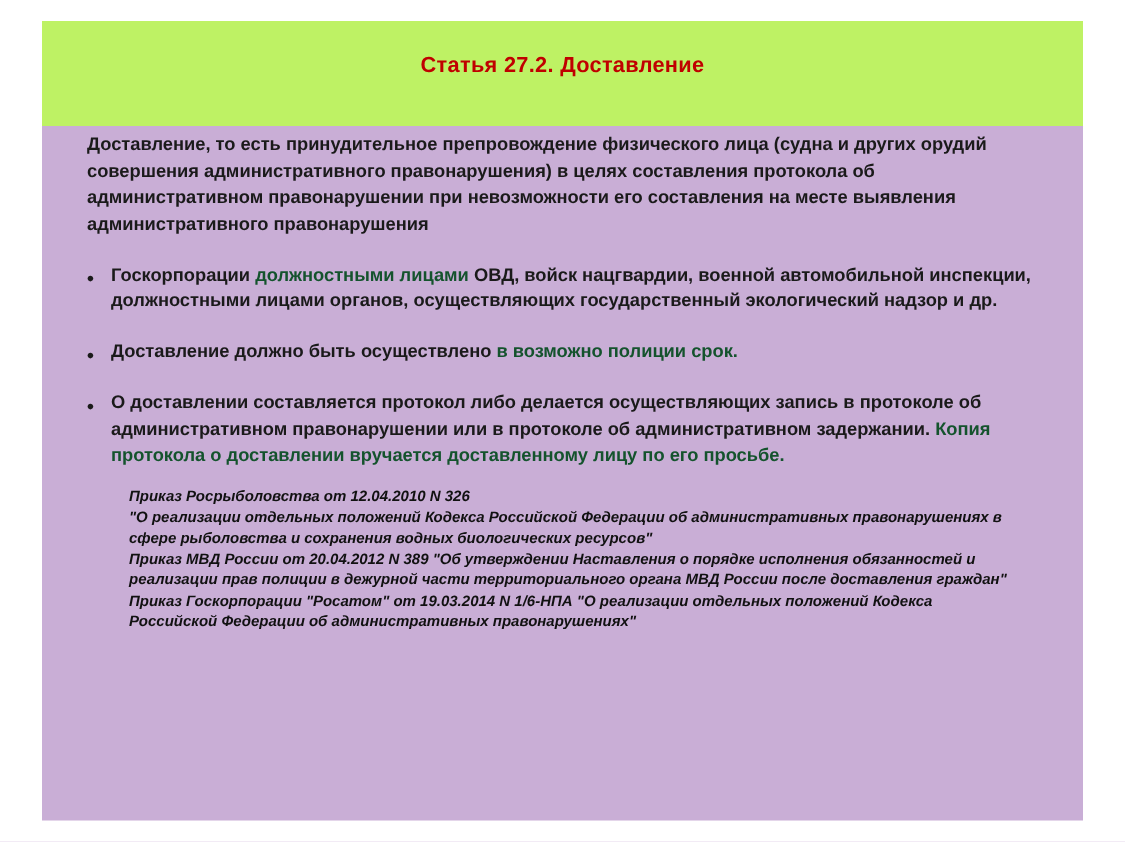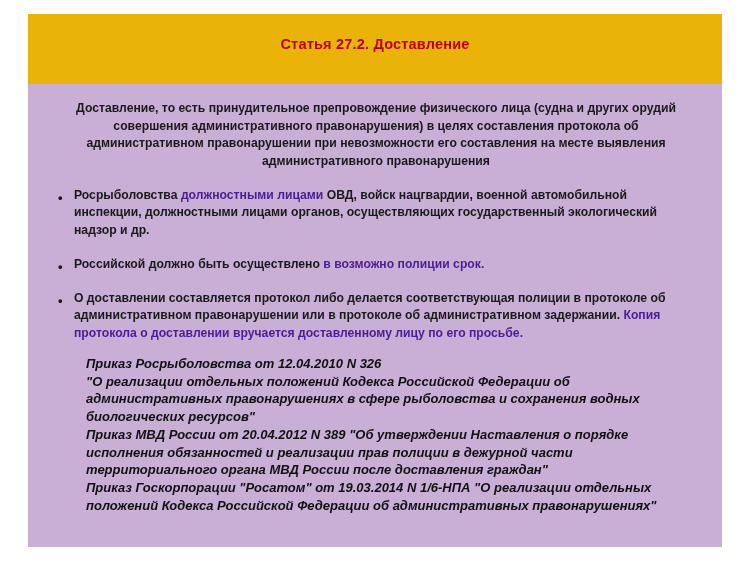--- a/index.html
+++ b/index.html
@@ -21,21 +21,21 @@
     height: 533px;
     background: #c9aed6;
     box-sizing: border-box;
   }
   .title-band {
     position: absolute;
     left: 0;
     top: 0;
     width: 100%;
     height: 70px;
-    background: #eab308;
+    background: #bef264;
   }
   .title-text {
     position: absolute;
     left: 0;
     top: 22px;
     width: 100%;
     text-align: center;
     font-size: 14.5px;
     font-weight: bold;
     color: #c00000;
@@ -54,39 +54,38 @@
     padding-right: 28px;
     margin-top: 16px;
     font-size: 12.2px;
     line-height: 1.45;
     color: #1a1a1a;
     font-weight: bold;
     text-align: left;
   }
   .para.first {
     padding-left: 30px;
-    margin-top: 16px;
-    text-align: center;
+    margin-top: 4px;
   }
   .bullet {
     position: absolute;
     left: 30px;
     top: 2px;
     font-size: 13px;
     line-height: 1.45;
     color: #1a1a1a;
   }
   .red {
-    color: #4c1d95;
+    color: #14532d;
   }
   .refs {
     margin-top: 12px;
     padding-left: 58px;
     padding-right: 40px;
-    font-size: 13px;
+    font-size: 10px;
     line-height: 1.34;
     color: #111111;
     font-style: italic;
     font-weight: bold;
   }
   .refs p {
     margin: 0 0 1px 0;
   }
 </style>
 </head>
@@ -99,31 +98,31 @@
   </div>
 
   <div class="body-area">
 
     <div class="para first">
       <span>Доставление, то есть принудительное препровождение физического лица (судна и других орудий совершения административного правонарушения) в целях составления протокола об административном правонарушении при невозможности его составления на месте выявления административного правонарушения</span>
     </div>
 
     <div class="para">
       <span class="bullet">•</span>
-      <span>Росрыболовства </span><span class="red">должностными лицами</span><span> ОВД, войск нацгвардии, военной автомобильной инспекции, должностными лицами органов, осуществляющих государственный экологический надзор и др.</span>
+      <span>Госкорпорации </span><span class="red">должностными лицами</span><span> ОВД, войск нацгвардии, военной автомобильной инспекции, должностными лицами органов, осуществляющих государственный экологический надзор и др.</span>
     </div>
 
     <div class="para">
       <span class="bullet">•</span>
-      <span>Российской должно быть осуществлено </span><span class="red">в возможно полиции срок.</span>
+      <span>Доставление должно быть осуществлено </span><span class="red">в возможно полиции срок.</span>
     </div>
 
     <div class="para">
       <span class="bullet">•</span>
-      <span>О доставлении составляется протокол либо делается соответствующая полиции в протоколе об административном правонарушении или в протоколе об административном задержании. </span><span class="red">Копия протокола о доставлении вручается доставленному лицу по его просьбе.</span>
+      <span>О доставлении составляется протокол либо делается осуществляющих запись в протоколе об административном правонарушении или в протоколе об административном задержании. </span><span class="red">Копия протокола о доставлении вручается доставленному лицу по его просьбе.</span>
     </div>
 
     <div class="refs">
       <p>Приказ Росрыболовства от 12.04.2010 N 326</p>
       <p>"О реализации отдельных положений Кодекса Российской Федерации об административных правонарушениях в сфере рыболовства и сохранения водных биологических ресурсов"</p>
       <p>Приказ МВД России от 20.04.2012 N 389 "Об утверждении Наставления о порядке исполнения обязанностей и реализации прав полиции в дежурной части территориального органа МВД России после доставления граждан"</p>
       <p>Приказ Госкорпорации "Росатом" от 19.03.2014 N 1/6-НПА "О реализации отдельных положений Кодекса Российской Федерации об административных правонарушениях"</p>
     </div>
 
   </div>

